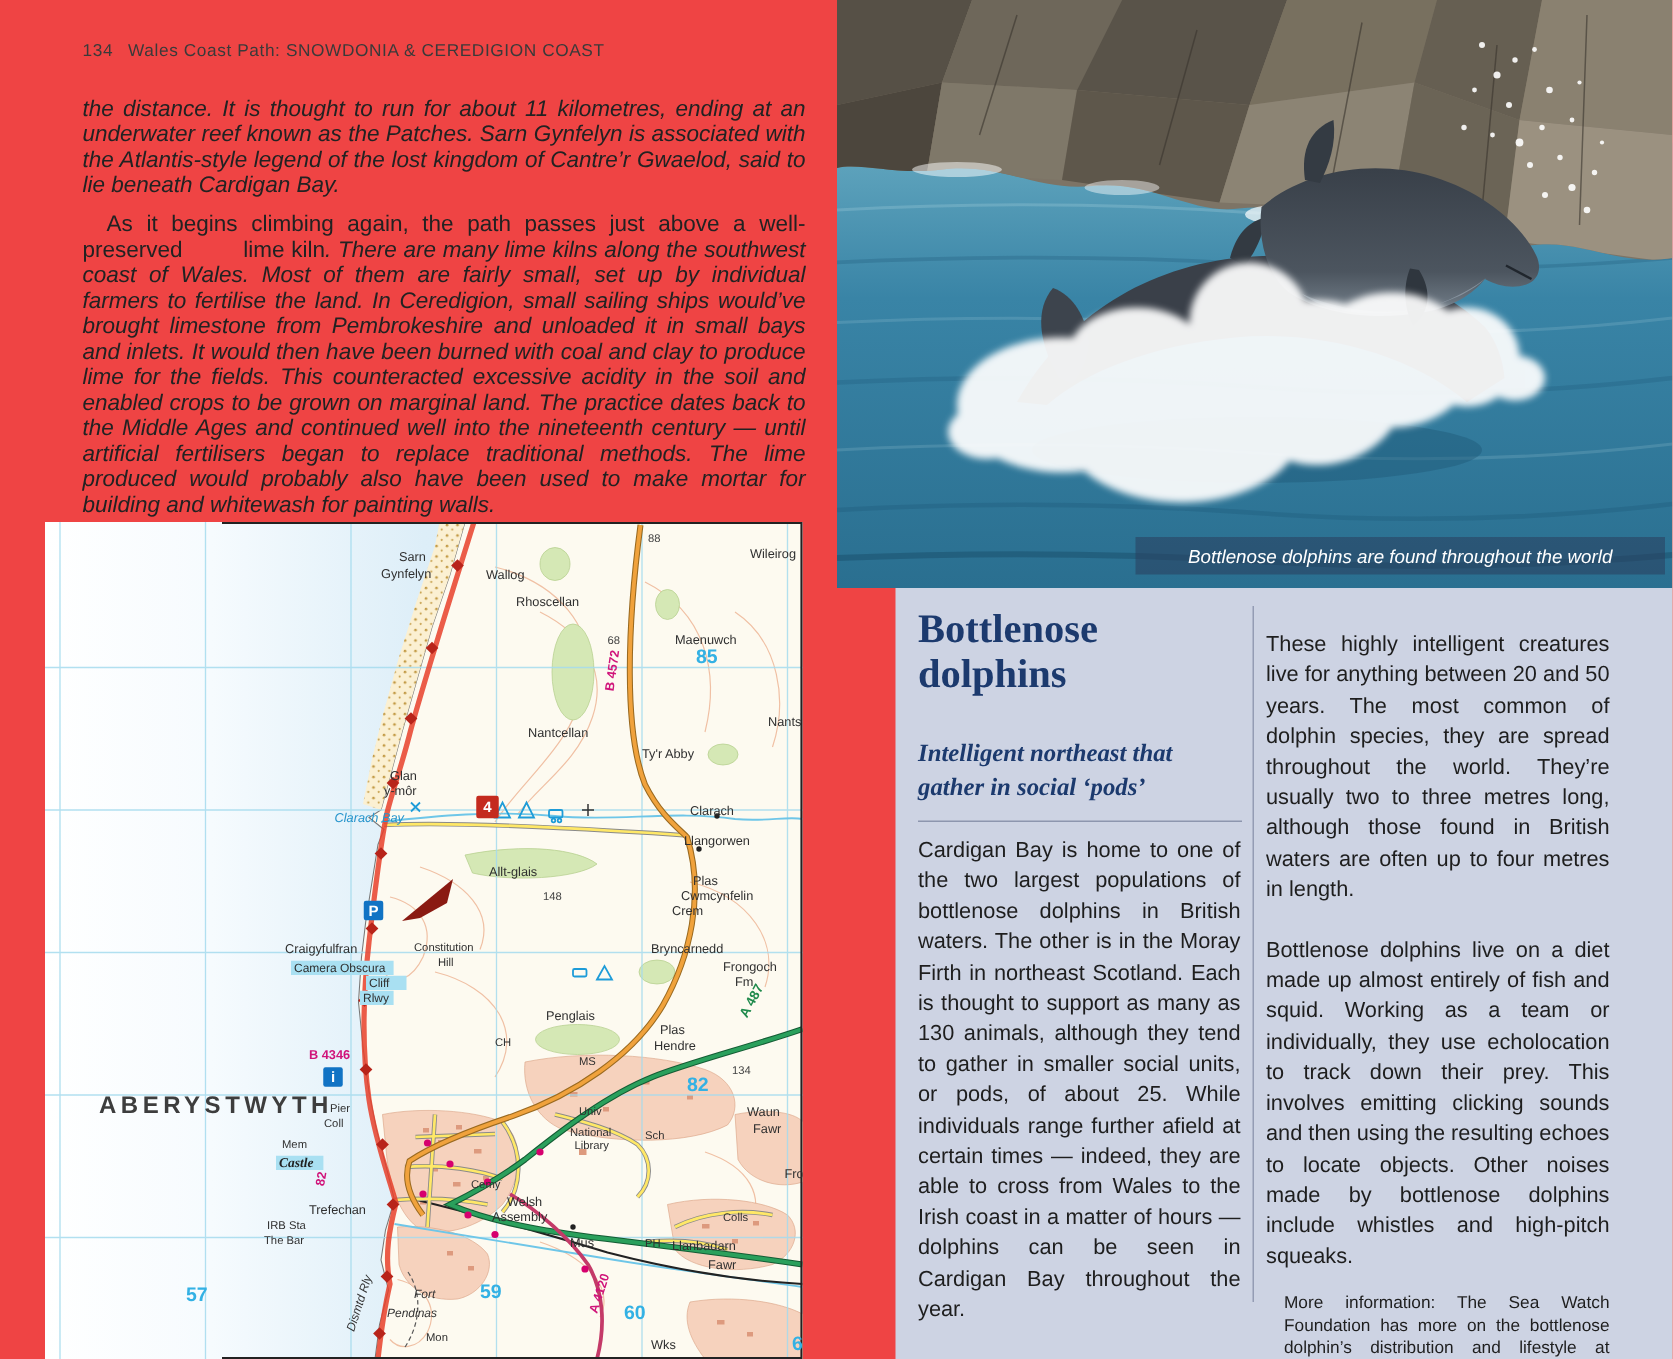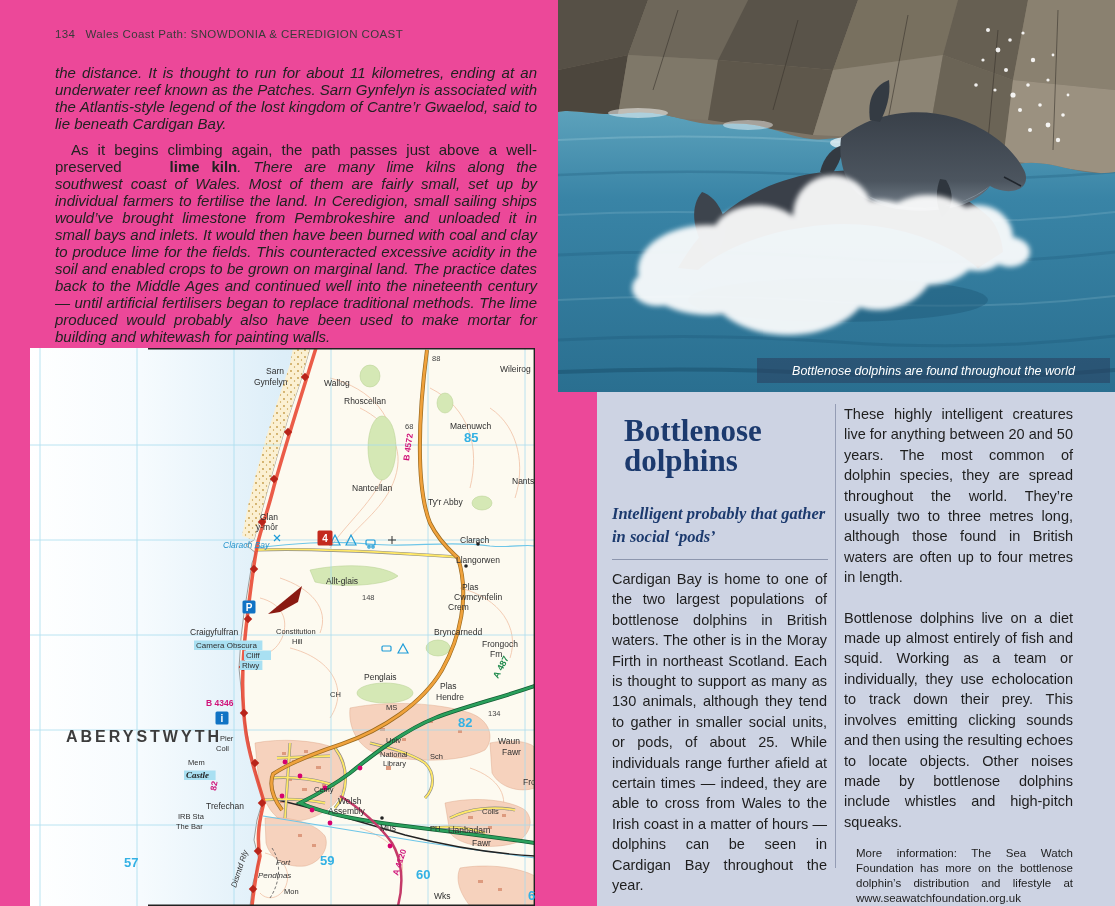--- a/index.html
+++ b/index.html
@@ -1,28 +1,28 @@
 <!DOCTYPE html>
 <html><head>
 <meta charset="utf-8">
 <style>
   html,body{margin:0;padding:0;background:#e8e8e8;}
-  #page{position:relative;width:1115px;height:906px;background:#ec4899;overflow:hidden;
+  #page{position:relative;width:1115px;height:906px;background:#ef4444;overflow:hidden;
         font-family:"Liberation Sans",sans-serif;color:#1f1f1f;}
   
   .hdr{position:absolute;left:55px;top:28px;font-size:11.5px;letter-spacing:.4px;color:#3a3a3a;}
   .hdr .num{margin-right:10px;}
   
   .bodytext{position:absolute;left:55px;top:64px;width:482px;font-size:15px;line-height:17px;
             text-align:justify;color:#222;}
   .bodytext p{margin:0;}
   .p1{font-style:italic;margin-bottom:9px !important;}
   .p2{text-indent:16px;}
   .p2 .ital{font-style:italic;}
-  .p2 .bold{font-weight:bold;font-style:normal;margin-left:36px;}
+  .p2 .bold{font-weight:normal;font-style:normal;margin-left:36px;}
   
   .map{position:absolute;left:30px;top:348px;width:505px;height:558px;}
   text{font-family:"Liberation Sans",sans-serif;}
   .m-pl{font-size:8.5px;fill:#2f2f2f;}
   .m-pl2{font-size:7.5px;fill:#2f2f2f;}
   .m-town{font-size:16px;font-weight:600;letter-spacing:3px;fill:#3d3d3d;}
   .m-wb{font-size:8.5px;font-style:italic;fill:#2594cc;}
   .m-grid{font-size:13px;font-weight:bold;fill:#33b1e4;}
   .m-spot{font-size:7.5px;fill:#444;}
   .m-rdm{font-size:8.5px;font-weight:bold;fill:#d0147a;}
@@ -34,27 +34,27 @@
   
   .photo{position:absolute;left:558px;top:0;width:557px;height:311px;}
   .caption{position:absolute;left:199px;top:358px;width:353px;height:25px;
            background:rgba(42,62,92,.55);color:#fff;font-style:italic;font-size:12.5px;
            display:flex;align-items:center;justify-content:center;}
   
   .panel{position:absolute;left:597px;top:392px;width:518px;height:514px;background:#cdd3e3;}
   .colL{position:absolute;left:15px;top:12px;width:215px;}
   .colR{position:absolute;left:247px;top:12px;width:229px;}
   .vrule{position:absolute;left:238px;top:12px;width:1px;height:464px;background:#949cb4;}
-  .ptitle{margin:12px;font-family:"Liberation Serif",serif;font-weight:bold;font-size:31px;
+  .ptitle{margin:0;font-family:"Liberation Serif",serif;font-weight:bold;font-size:27px;
           line-height:30px;color:#1c3a6e;}
   .psub{margin:26px 0 0 0;font-family:"Liberation Serif",serif;font-style:italic;font-weight:bold;
         font-size:16.5px;line-height:23px;color:#1c3a6e;}
   .hrule{margin-top:11px;width:216px;height:1px;background:#8d96ae;}
   .pcol{margin:9px 0 0 0;font-size:14.5px;line-height:20.4px;text-align:justify;color:#1e1e1e;}
-  .colR .pcol{margin-top:0;}
+  .colR .pcol{margin-top:16px;}
   .colR .pcol + .pcol{margin-top:20px;}
   .pnote{margin:14px 0 0 12px;font-size:11.5px;line-height:15px;text-align:justify;color:#1e1e1e;}
 </style>
 </head>
 <body>
 
 <div id="page">
 
   <div class="hdr">
     <span class="num">134</span><span>Wales Coast Path: SNOWDONIA &amp; CEREDIGION COAST</span>
@@ -431,21 +431,21 @@
           <circle cx="510" cy="95" r="1.4"></circle>
       </g>
     </svg>
     <div class="caption">Bottlenose dolphins are found throughout the world</div>
   </div>
 
   <div class="panel">
     <div class="vrule"></div>
     <div class="colL">
       <h2 class="ptitle">Bottlenose dolphins</h2>
-      <p class="psub">Intelligent probably that gather in social ‘pods’</p>
+      <p class="psub">Intelligent northeast that gather in social ‘pods’</p>
       <div class="hrule"></div>
       <p class="pcol">Cardigan Bay is home to one of the two largest populations of bottlenose dolphins in British waters. The other is in the Moray Firth in northeast Scotland. Each is thought to support as many as 130 animals, although they tend to gather in smaller social units, or pods, of about 25. While individuals range further afield at certain times — indeed, they are able to cross from Wales to the Irish coast in a matter of hours — dolphins can be seen in Cardigan Bay throughout the year.</p>
     </div>
     <div class="colR">
       <p class="pcol">These highly intelligent creatures live for anything between 20 and 50 years. The most common of dolphin species, they are spread throughout the world. They’re usually two to three metres long, although those found in British waters are often up to four metres in length.</p>
       <p class="pcol">Bottlenose dolphins live on a diet made up almost entirely of fish and squid. Working as a team or individually, they use echolocation to track down their prey. This involves emitting clicking sounds and then using the resulting echoes to locate objects. Other noises made by bottlenose dolphins include whistles and high-pitch squeaks.</p>
       <p class="pnote">More information: The Sea Watch Foundation has more on the bottlenose dolphin’s distribution and lifestyle at www.seawatchfoundation.org.uk</p>
     </div>
   </div>
 

